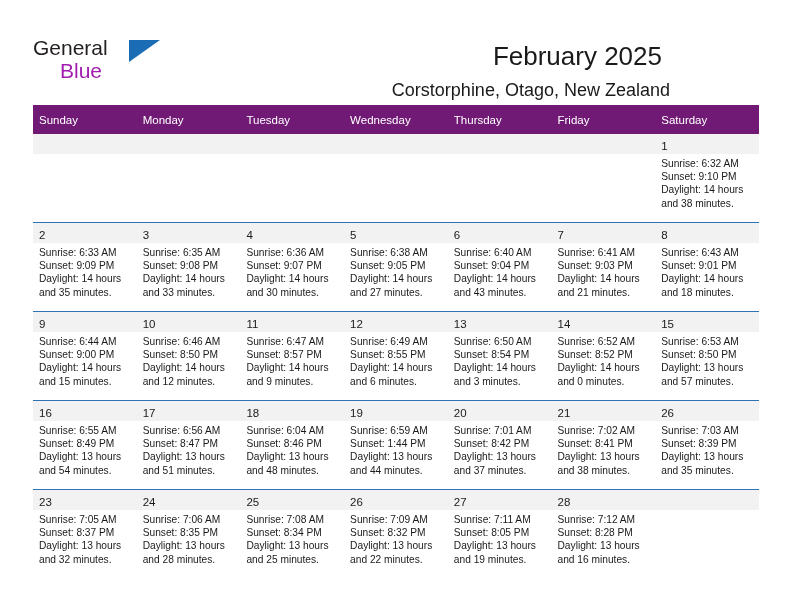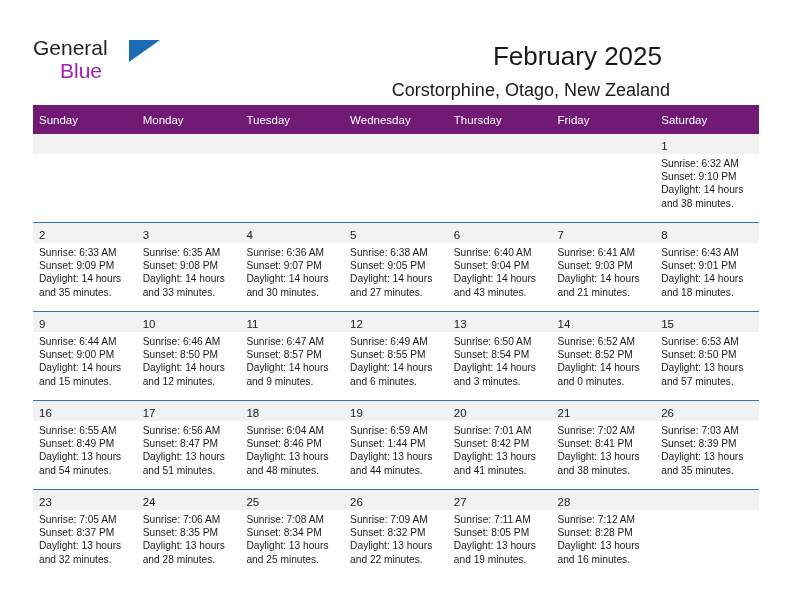--- a/index.html
+++ b/index.html
@@ -426,21 +426,21 @@
               </div>
             </div>
           </td>
           <td>
             <div class="cell-inner">
               <div class="daynum-band"><span class="daynum">20</span></div>
               <div class="cell-body">
                 <div>Sunrise: 7:01 AM</div>
                 <div>Sunset: 8:42 PM</div>
                 <div>Daylight: 13 hours</div>
-                <div>and 41 minutes.</div>
+                <div>and 37 minutes.</div>
               </div>
             </div>
           </td>
           <td>
             <div class="cell-inner">
               <div class="daynum-band"><span class="daynum">21</span></div>
               <div class="cell-body">
                 <div>Sunrise: 7:02 AM</div>
                 <div>Sunset: 8:41 PM</div>
                 <div>Daylight: 13 hours</div>

